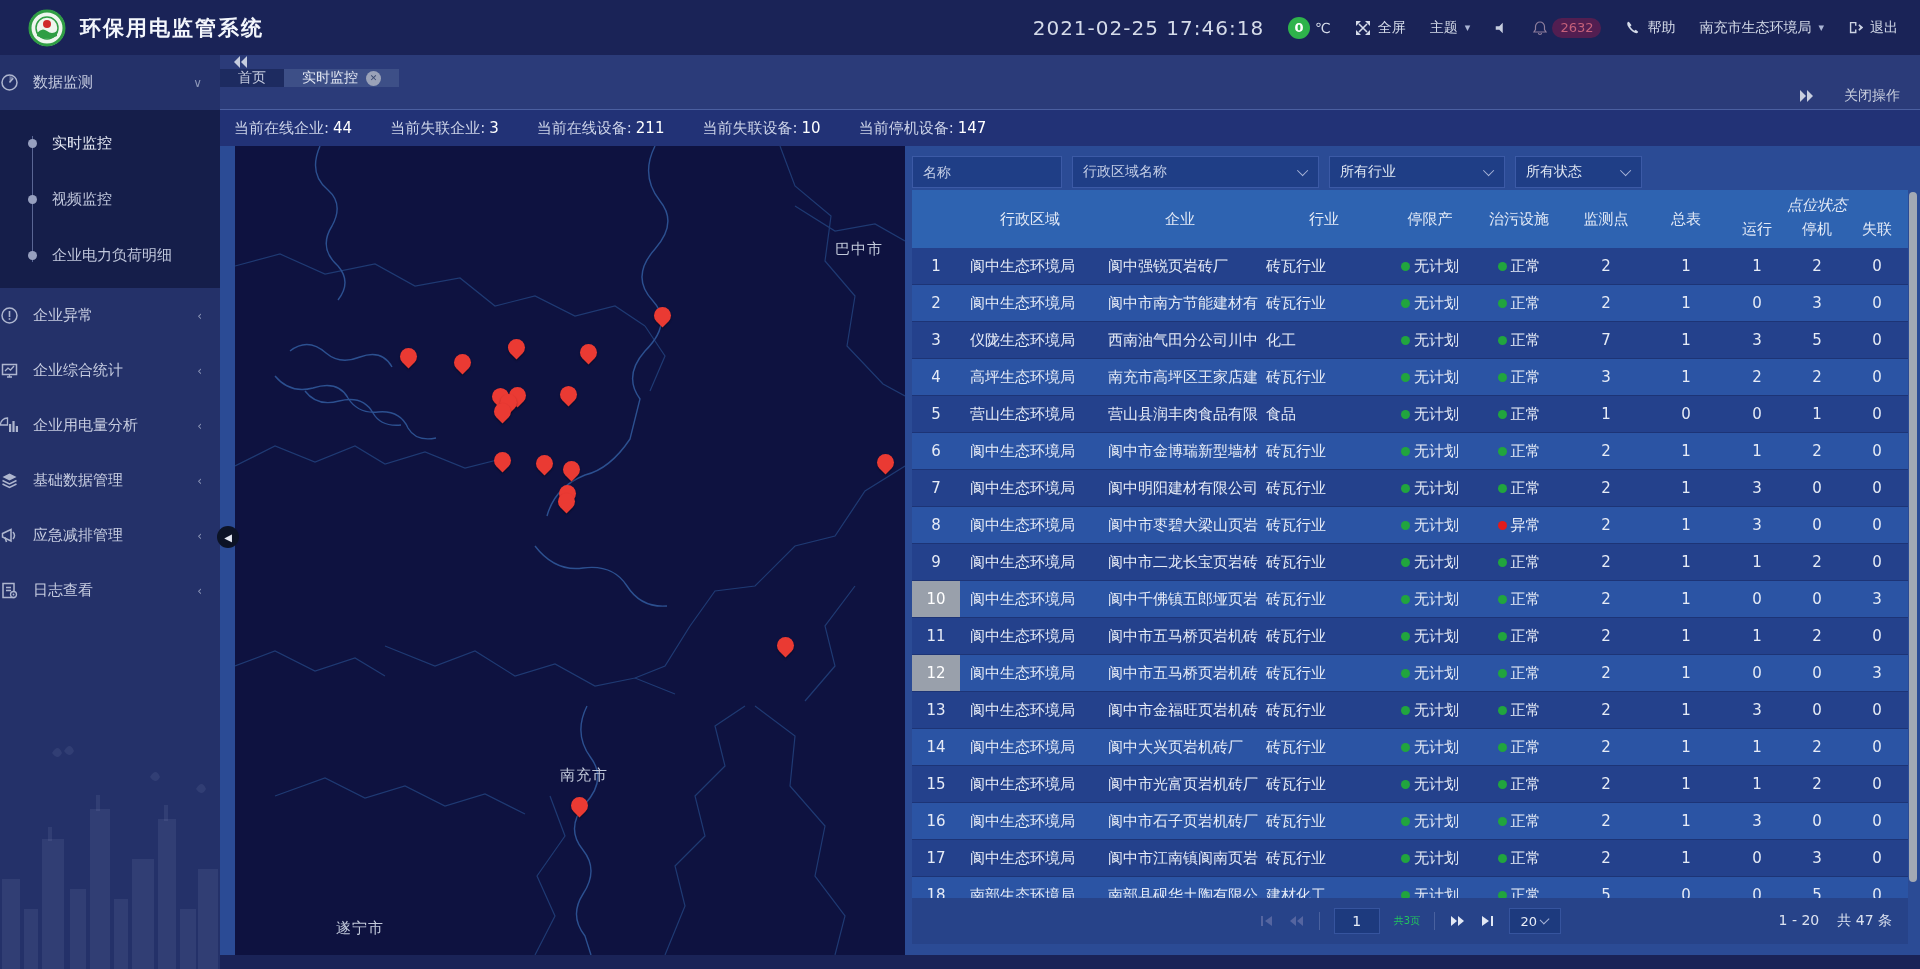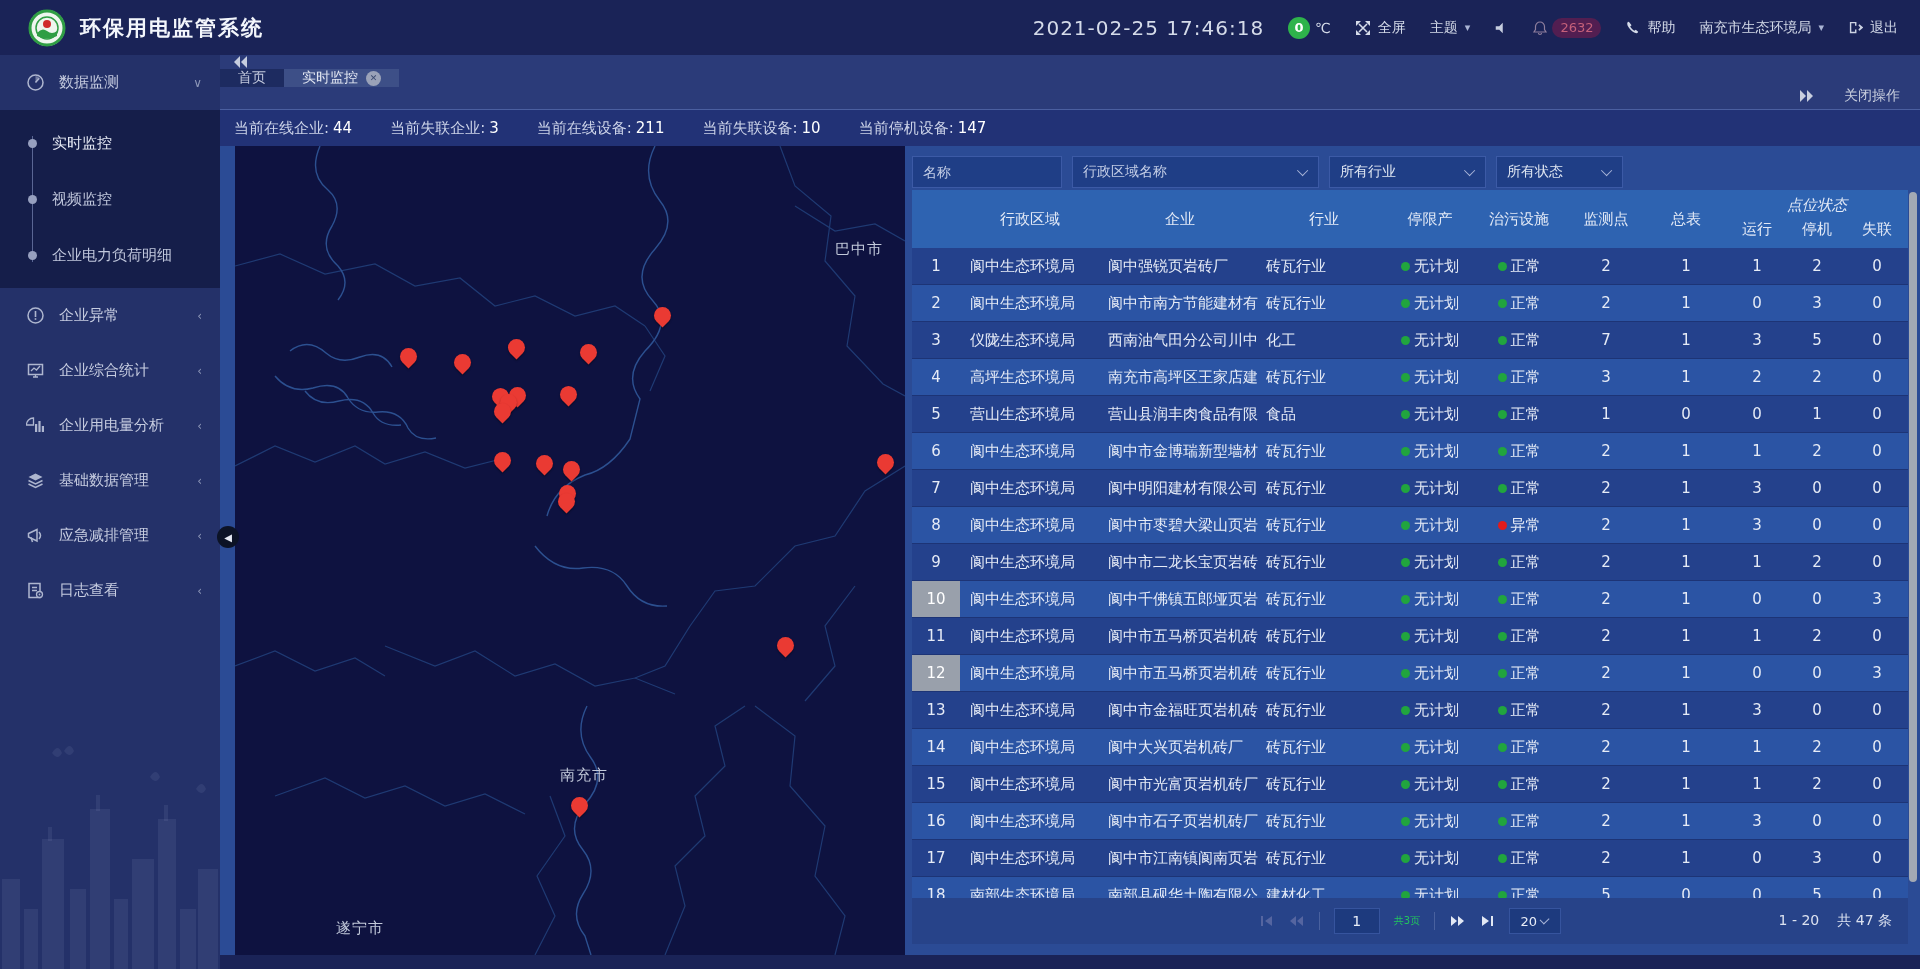--- a/index.html
+++ b/index.html
@@ -16,21 +16,21 @@
   .datetime { font-size:20px; color:#d5dbe9; letter-spacing:1px; }
   .temp { display:flex; align-items:center; gap:5px; }
   .temp-badge { width:22px; height:22px; border-radius:50%; background:#2eb34b; color:#fff; font-size:13px; font-weight:bold; display:flex; align-items:center; justify-content:center; }
   .tb-item { display:flex; align-items:center; gap:7px; cursor:pointer; white-space:nowrap; }
   .caret-down { display:inline-block; font-size:11px; color:#aab4d4; }
   .bell-group { display:flex; align-items:center; gap:4px; }
   .bell-badge { min-width:44px; height:20px; border-radius:10px; background:rgba(130,28,76,0.55); color:#c5607a; font-size:13px; display:flex; align-items:center; justify-content:center; padding:0 8px;text-align:center; }
 
   
   .sidebar { position:absolute; left:0; top:55px; width:220px; height:914px; background:#243169; overflow:hidden; }
-  .side-parent { position:relative; height:55px; display:flex; align-items:center; padding-left:26px; gap:14px; cursor:pointer; color:#c6cce0; font-size:15px; }
+  .side-parent { position:relative; height:55px; display:flex; align-items:center; gap:14px; cursor:pointer; color:#c6cce0; font-size:15px; }
   .side-parent .sicon { width:19px; height:19px; flex:0 0 19px; display:flex; }
   .side-parent .chev { position:absolute; right:18px; color:#8d97b8; font-size:12px; }
   .side-sub { position:relative; background:#151e4a; padding:5px 0; }
   .side-sub::before { content:''; position:absolute; left:32px; top:26px; bottom:26px; width:1px; background:#5a6694; }
   .sub-item { position:relative; height:56px; display:flex; align-items:center; padding-left:52px; color:#c0c7dc; font-size:15px; cursor:pointer; }
   .sub-item .dot { position:absolute; left:28px; width:9px; height:9px; border-radius:50%; background:#97a0bf; }
   .cityscape { position:absolute; left:0; bottom:0; width:220px; height:240px; pointer-events:none; }
 
   
   .tabbar { position:absolute; left:220px; top:55px; width:1700px; height:55px; background:#2b3b79; border-bottom:1px solid #4b5fa0; display:flex; align-items:stretch;flex-direction:column; }
@@ -55,21 +55,21 @@
   .marker { position:absolute; width:17px; height:17px; background:#ea3a33; border-radius:50% 50% 50% 0; transform:rotate(-45deg); box-shadow:-1px 1px 2px rgba(0,0,0,0.35); }
   .collapse-handle { position:absolute; left:-3px; top:380px; width:22px; height:22px; border-radius:50%; background:#0c1326; color:#e7ebf4; display:flex; align-items:center; justify-content:center; font-size:10px; cursor:pointer; z-index:5; }
 
   
   .filters { position:absolute; left:692px; top:10px; display:flex; gap:10px; }
   .f-ctrl { height:32px; background:#1f3e86; border:1px solid #3c5aa6; color:#dfe6f2; font-size:14px; display:flex; align-items:center; justify-content:space-between; padding:0 10px; cursor:pointer; }
   .f-input { width:150px; }
   .f-input input { width:100%; background:transparent; border:none; outline:none; color:#dfe6f2; font-size:14px; font-family:inherit; }
   .f-input input::placeholder { color:#c3cde6; opacity:1; }
   .f-sel-region { width:247px; }
-  .f-sel-industry { width:157px;gap:9px; }
+  .f-sel-industry { width:176px;gap:9px; }
   .f-sel-status { width:127px; }
   .chevron { width:8px; height:8px; border-left:1.5px solid #a9b5d8; border-bottom:1.5px solid #a9b5d8; transform:rotate(-45deg) translateY(-2px); flex:0 0 8px; }
 
   
   .table-wrap { position:absolute; left:692px; top:44px; width:996px; height:708px; overflow:hidden; }
   .thead { display:flex; height:58px; background:#2e63b1; color:#e2e9f6; font-size:15px; }
   .th { display:flex; align-items:center; justify-content:center; }
   .th-group { display:flex; flex-direction:column; }
   .th-group-title { height:26px; display:flex; align-items:flex-end; justify-content:center; font-style:italic; padding-bottom:1px; }
   .th-group-row { flex:1; display:flex; }

